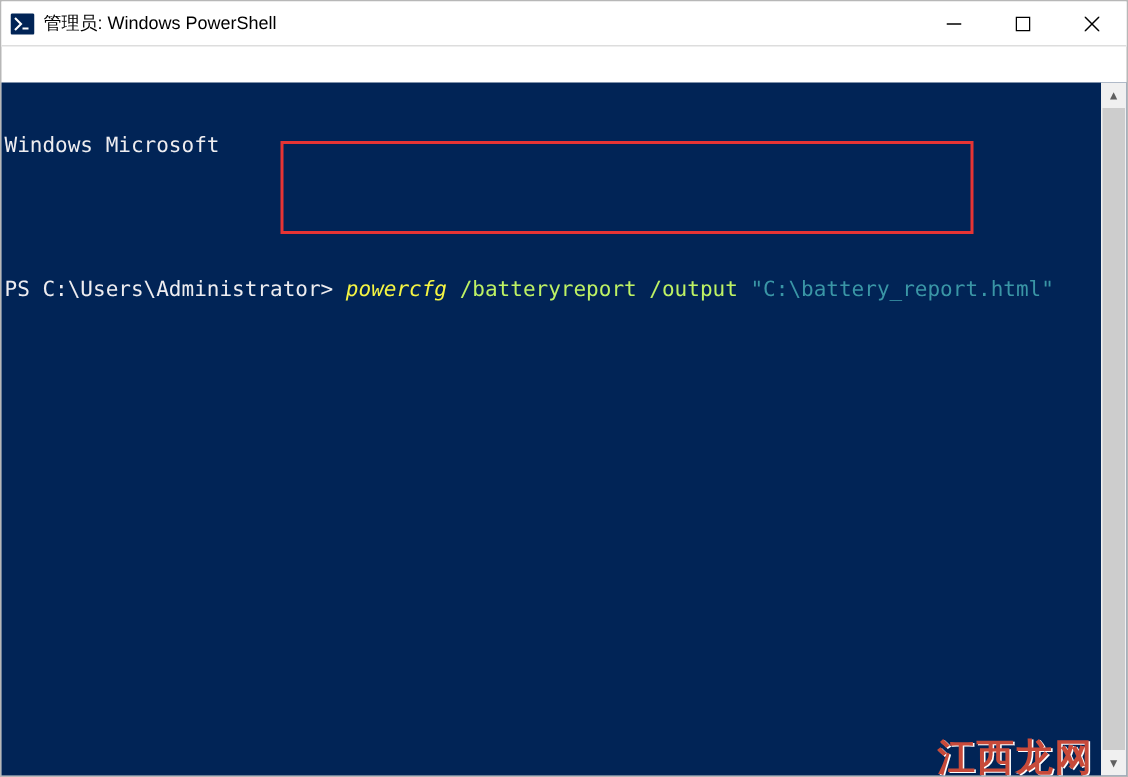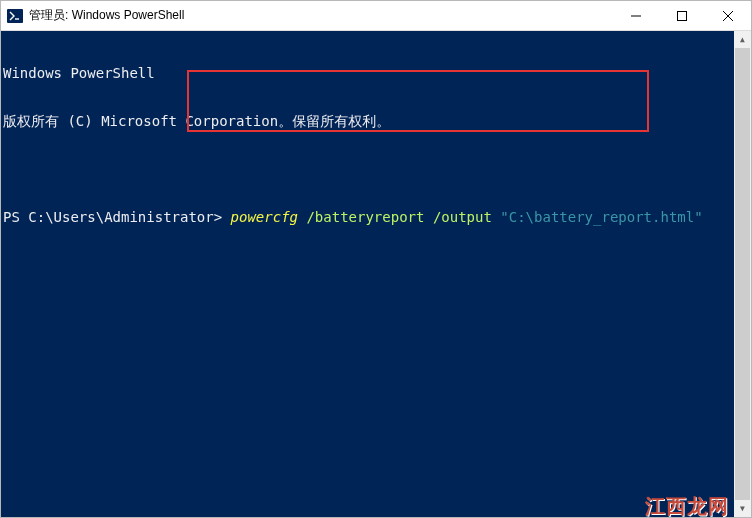--- a/index.html
+++ b/index.html
@@ -5,20 +5,21 @@
     * { margin: 0; padding: 0; box-sizing: border-box; }
     html, body { width: 752px; height: 518px; overflow: hidden; font-family: "Segoe UI", Tahoma, sans-serif; }
     
     .window {
       width: 752px;
       height: 518px;
       display: flex;
       flex-direction: column;
       border: 1px solid #555;
       background: #fff;
+      gap: 24px;
     }
     
     .titlebar {
       height: 30px;
       background: #fff;
       display: flex;
       align-items: center;
       padding-left: 6px;
       border-bottom: 1px solid #ddd;
     }
@@ -108,21 +109,21 @@
       top: 0;
       height: 100%;
       background: #cdcdcd;
     }
     
     .watermark {
       position: absolute;
       right: 22px;
       bottom: 3px;
       font-family: "SimSun", serif;
-      font-size: 20px;
+      font-size: 25px;
       color: #c74a3a;
       font-weight: bold;
       text-shadow: 1px 1px 0 #fff;
       letter-spacing: 1px;
       pointer-events: none;
     }
     
     .outer-border {
       border: 1px solid #b7b7b7;
     }
@@ -155,22 +156,21 @@
       <div class="win-btn close">
         <svg width="10" height="10" viewBox="0 0 10 10">
             <line x1="0" y1="0" x2="10" y2="10" stroke="#000" stroke-width="1"></line>
             <line x1="10" y1="0" x2="0" y2="10" stroke="#000" stroke-width="1"></line>
           </svg>
       </div>
     </div>
   </div>
 
   <div class="terminal">
-    <div class="term-line">Windows PowerShell</div>
-    <div class="term-line">版权所有 (C) Microsoft Corporation。保留所有权利。</div>
+    <div class="term-line">Windows Microsoft</div>
     <div class="term-line"> </div>
     <div class="term-line"><span>PS C:\Users\Administrator&gt; </span><span class="cmd-yellow">powercfg</span><span class="cmd-gray"> /batteryreport /output </span><span class="cmd-teal">"C:\battery_report.html"</span></div>
     
     <div class="highlight-box" style="left:186px; top:39px; width:462px; height:62px;"></div>
     
     <div class="scrollbar">
       <div class="sb-btn">▲</div>
       <div class="sb-track">
         <div class="sb-thumb"></div>
       </div>

